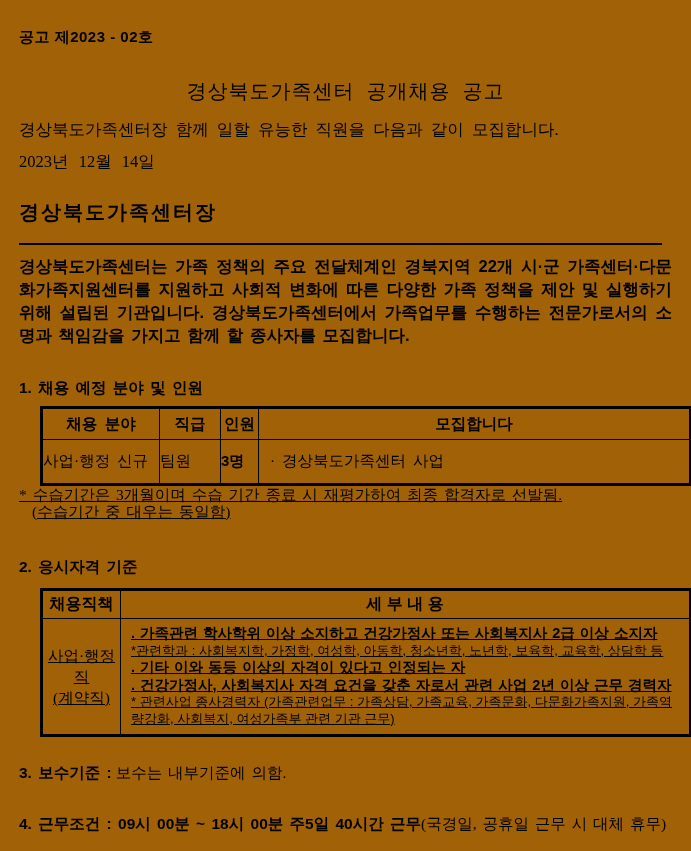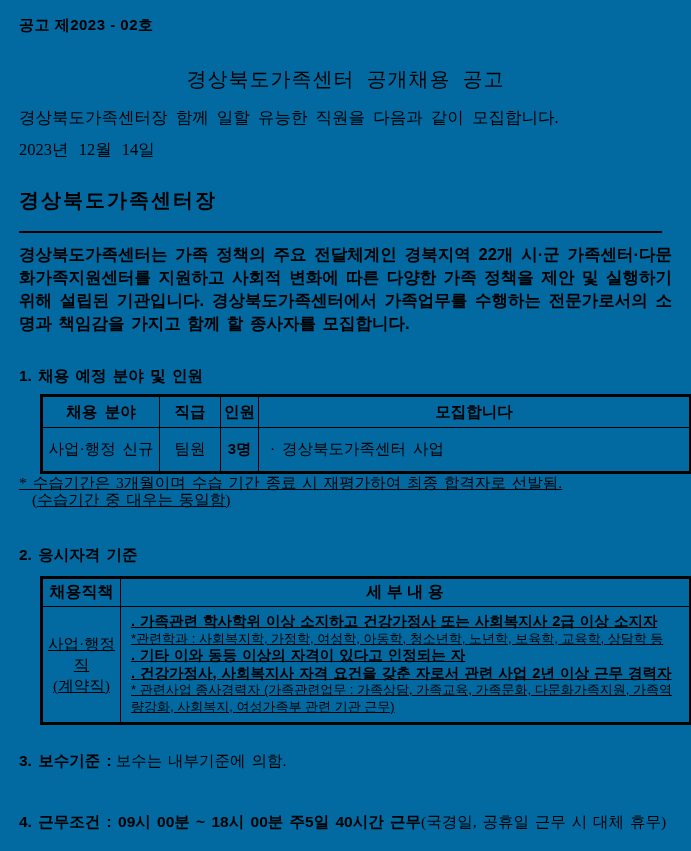--- a/index.html
+++ b/index.html
@@ -7,23 +7,23 @@
   body {
     width: 691px;
     height: 851px;
     overflow: hidden;
     color: #000000;
     font-family: "Liberation Serif", "DejaVu Serif", serif;
   }
   .page {
     width: 691px;
     height: 851px;
-    padding: 16px 19px 0 19px;
+    padding: 28px 19px 0 19px;
     position: relative;
-    background: #0369a1;
+    background: #a16207;
   }
 
   .doc-number {
     font-family: "Liberation Sans", "DejaVu Sans", sans-serif;
     font-weight: bold;
     font-size: 15px;
     line-height: 18px;
     letter-spacing: 0.5px;
   }
   .doc-title {
@@ -88,21 +88,21 @@
   th, td { border: 1.5px solid #000; }
   .tbl1 { margin-top: 8px; }
   .tbl1 th {
     height: 32px;
     font-family: "Liberation Sans", "DejaVu Sans", sans-serif;
     font-weight: bold;
     font-size: 15.5px;
     text-align: center;
     word-spacing: 3px;
   }
-  .tbl1 td { height: 45px; font-size: 15.5px; text-align: center; word-spacing: 3px; }
+  .tbl1 td { height: 45px; font-size: 15.5px; text-align: left; word-spacing: 3px; }
   .tbl1 td.duty { text-align: left; padding-left: 11px; }
   .tbl1 td.cnt { font-family: "Liberation Sans", "DejaVu Sans", sans-serif; font-weight: bold; font-size: 15px; }
 
   .notes { margin-top: 1px; font-size: 15.5px; line-height: 16.5px; word-spacing: 2px; text-decoration: underline; }
   .notes .n2 { padding-left: 13px; }
 
   .tbl2 { margin-top: 11px; }
   .tbl2 th {
     height: 29px;
     font-family: "Liberation Sans", "DejaVu Sans", sans-serif;
@@ -121,21 +121,21 @@
     word-spacing: 1px;
   }
   .d-line.s {
     font-family: "Liberation Sans", "DejaVu Sans", sans-serif;
     font-size: 13px;
     line-height: 16.5px;
   }
 
   .item-line { font-size: 16px; line-height: 20px; }
   .item3 { margin-top: 26px; }
-  .item4 { margin-top: 41px; }
+  .item4 { margin-top: 31px; }
   .item-label {
     font-family: "Liberation Sans", "DejaVu Sans", sans-serif;
     font-weight: bold;
     font-size: 15.5px;
     word-spacing: 2px;
   }
   .item-text { font-size: 15.5px; word-spacing: 2px; }
 </style>
 </head>
 <body>

